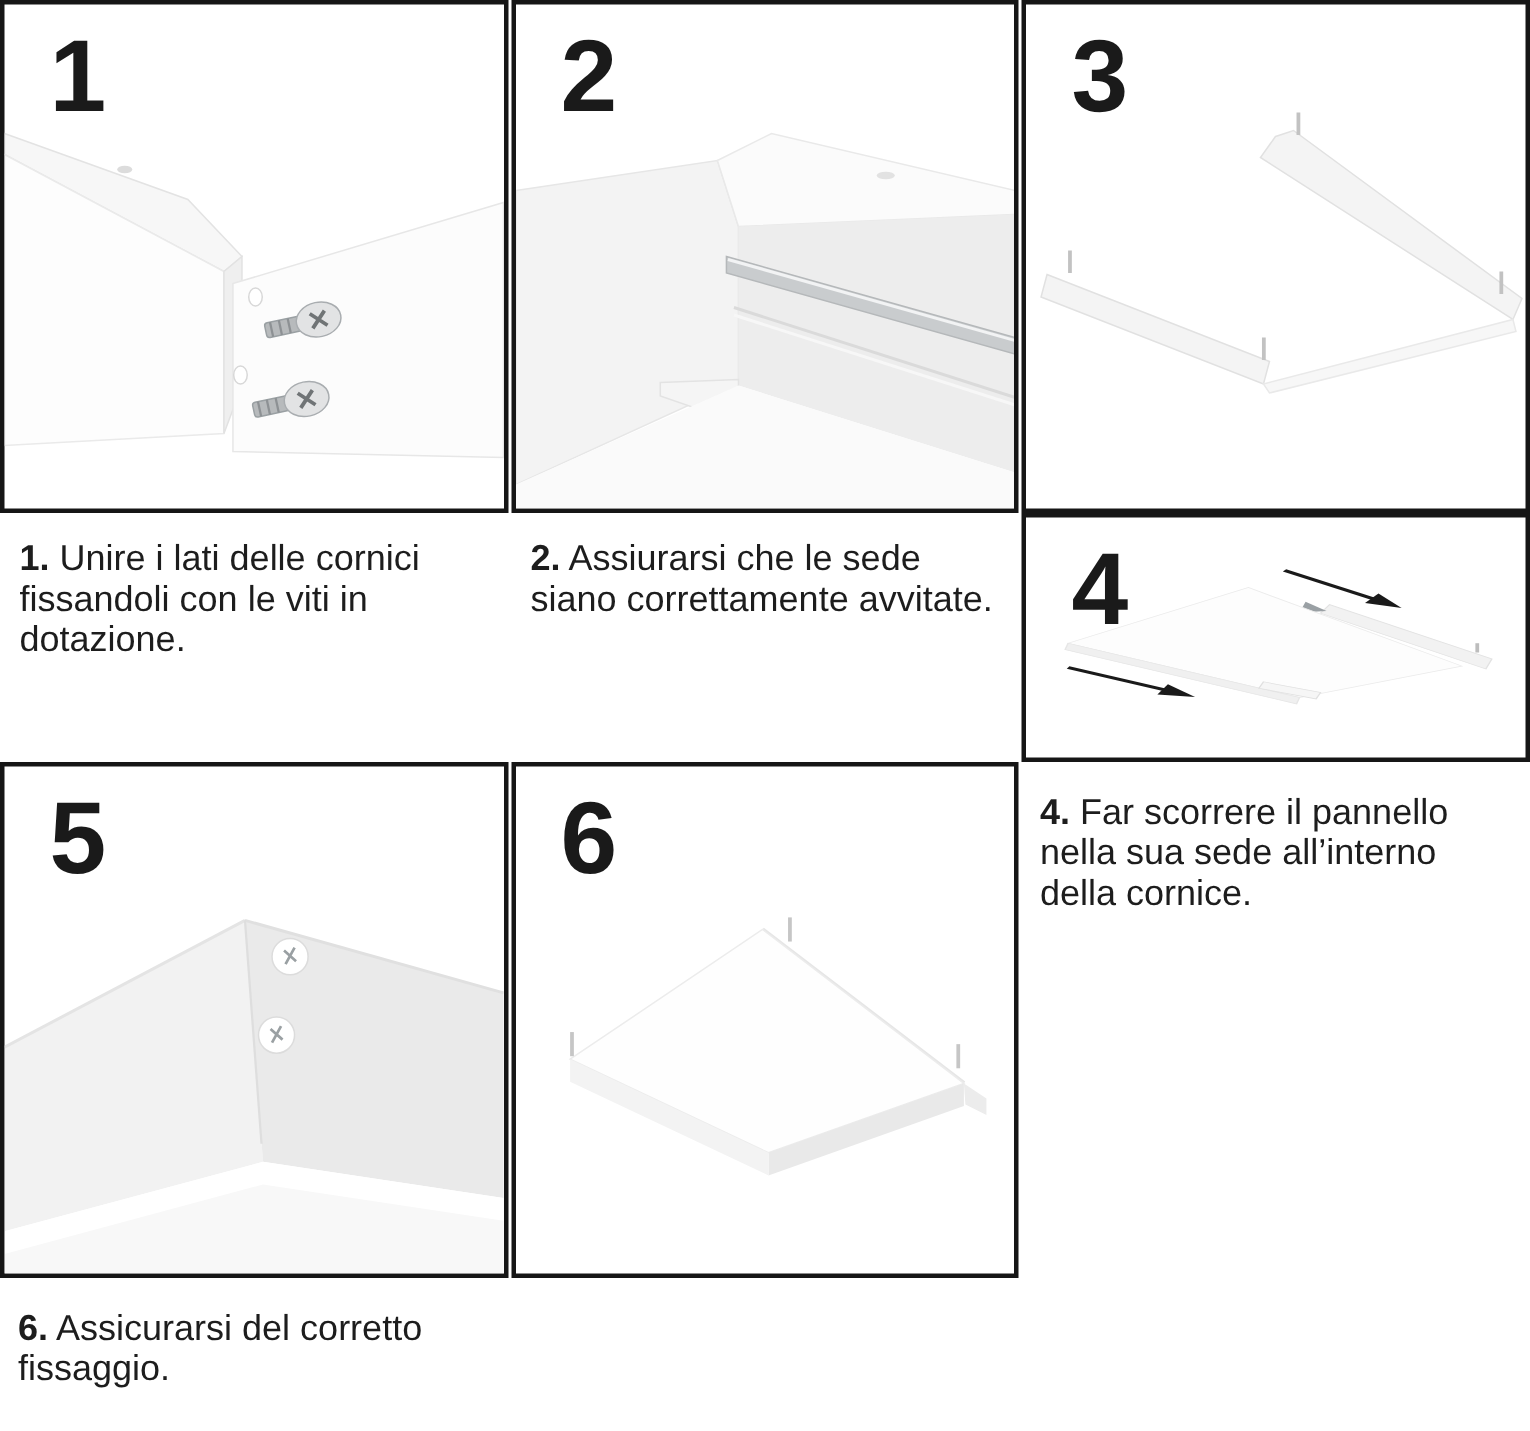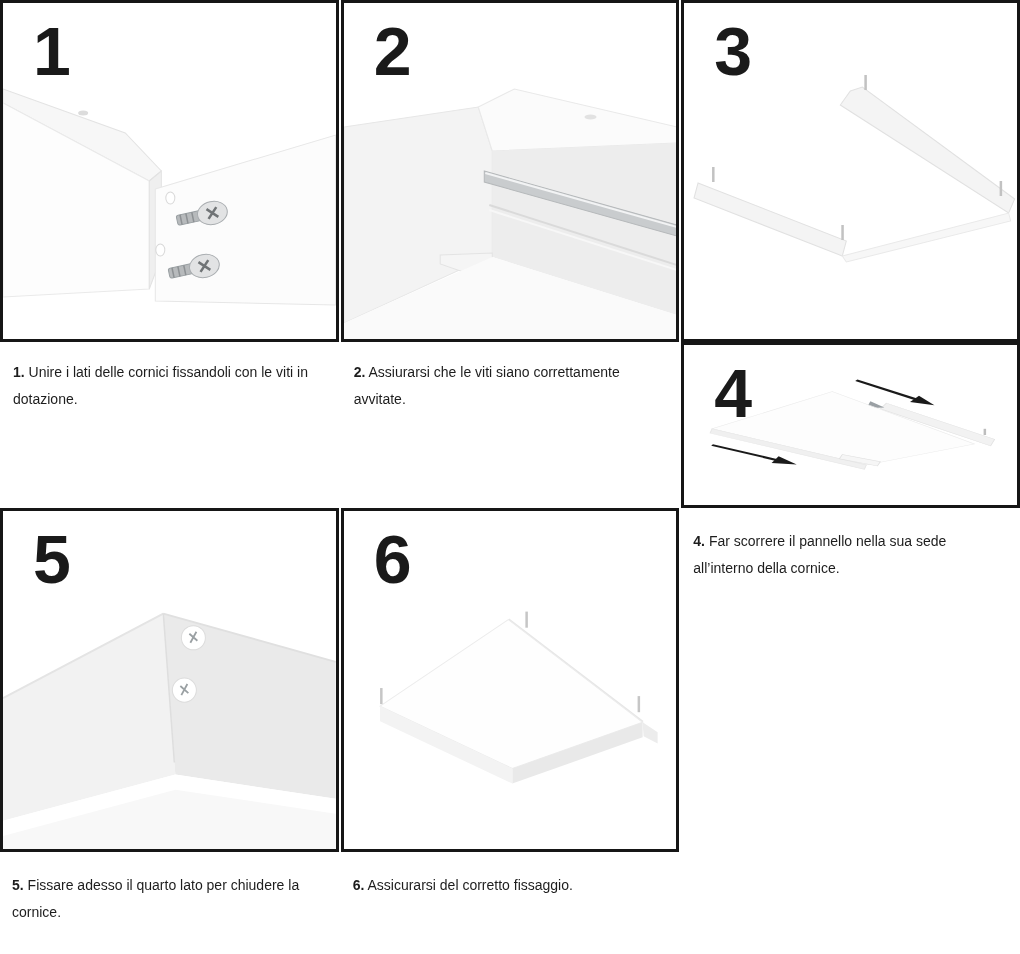--- a/index.html
+++ b/index.html
@@ -35,21 +35,21 @@
     top: 14px; left: 30px;
     font-size: 68px;
     font-weight: bold;
     line-height: 1;
     letter-spacing: -2px;
     color: #1a1a1a;
     z-index: 2;
   }
   .caption {
     padding: 17px 16px 0 13px;
-    font-size: 14px;
+    font-size: 24px;
     line-height: 27px;
     color: #1d1d1d;
     box-sizing: border-box;
   }
   .caption.row2 { padding-top: 20px; padding-left: 12px; }
   .caption b { font-weight: bold; }
 </style>
 </head>
 <body>
 
@@ -118,21 +118,21 @@
     </svg>
     <span class="stepnum">3</span>
   </div>
 
   <div class="caption">
     <b>1.</b>
     <span>Unire i lati delle cornici fissandoli con le viti in dotazione.</span>
   </div>
   <div class="caption">
     <b>2.</b>
-    <span>Assiurarsi che le viti siano correttamente avvitate.</span>
+    <span>Assiurarsi che le sede siano correttamente avvitate.</span>
   </div>
 
   <div class="imgbox">
     <svg viewBox="0 0 332 336" preserveAspectRatio="none">
       <polygon points="202,122 310,198 306,212 196,134" fill="#f2f2f2" stroke="#e2e2e2"></polygon>
       <rect x="299" y="176" width="2.5" height="13" fill="#bdbdbd"></rect>
       <polygon points="186,118 200,131 182,133" fill="#9aa0a4"></polygon>
       <polygon points="28,176 148,98 290,208 182,252" fill="#fdfdfd" stroke="#ebebeb"></polygon>
       <polygon points="28,176 182,252 180,261 26,185" fill="#f0f0f0" stroke="#e6e6e6"></polygon>
       <polygon points="158,230 196,245 193,254 155,239" fill="#f6f6f6" stroke="#e0e0e0"></polygon>
@@ -183,21 +183,17 @@
       </g>
     </svg>
     <span class="stepnum">6</span>
   </div>
 
   <div class="caption row2">
     <b>4.</b>
     <span>Far scorrere il pannello nella sua sede all’interno della cornice.</span>
   </div>
   <div class="caption row2">
-    <b>5.</b>
-    <span>Fissare adesso il quarto lato per chiudere la cornice.</span>
-  </div>
-  <div class="caption row2">
     <b>6.</b>
     <span>Assicurarsi del corretto fissaggio.</span>
   </div>
 
 </div>
 
 </body></html>

